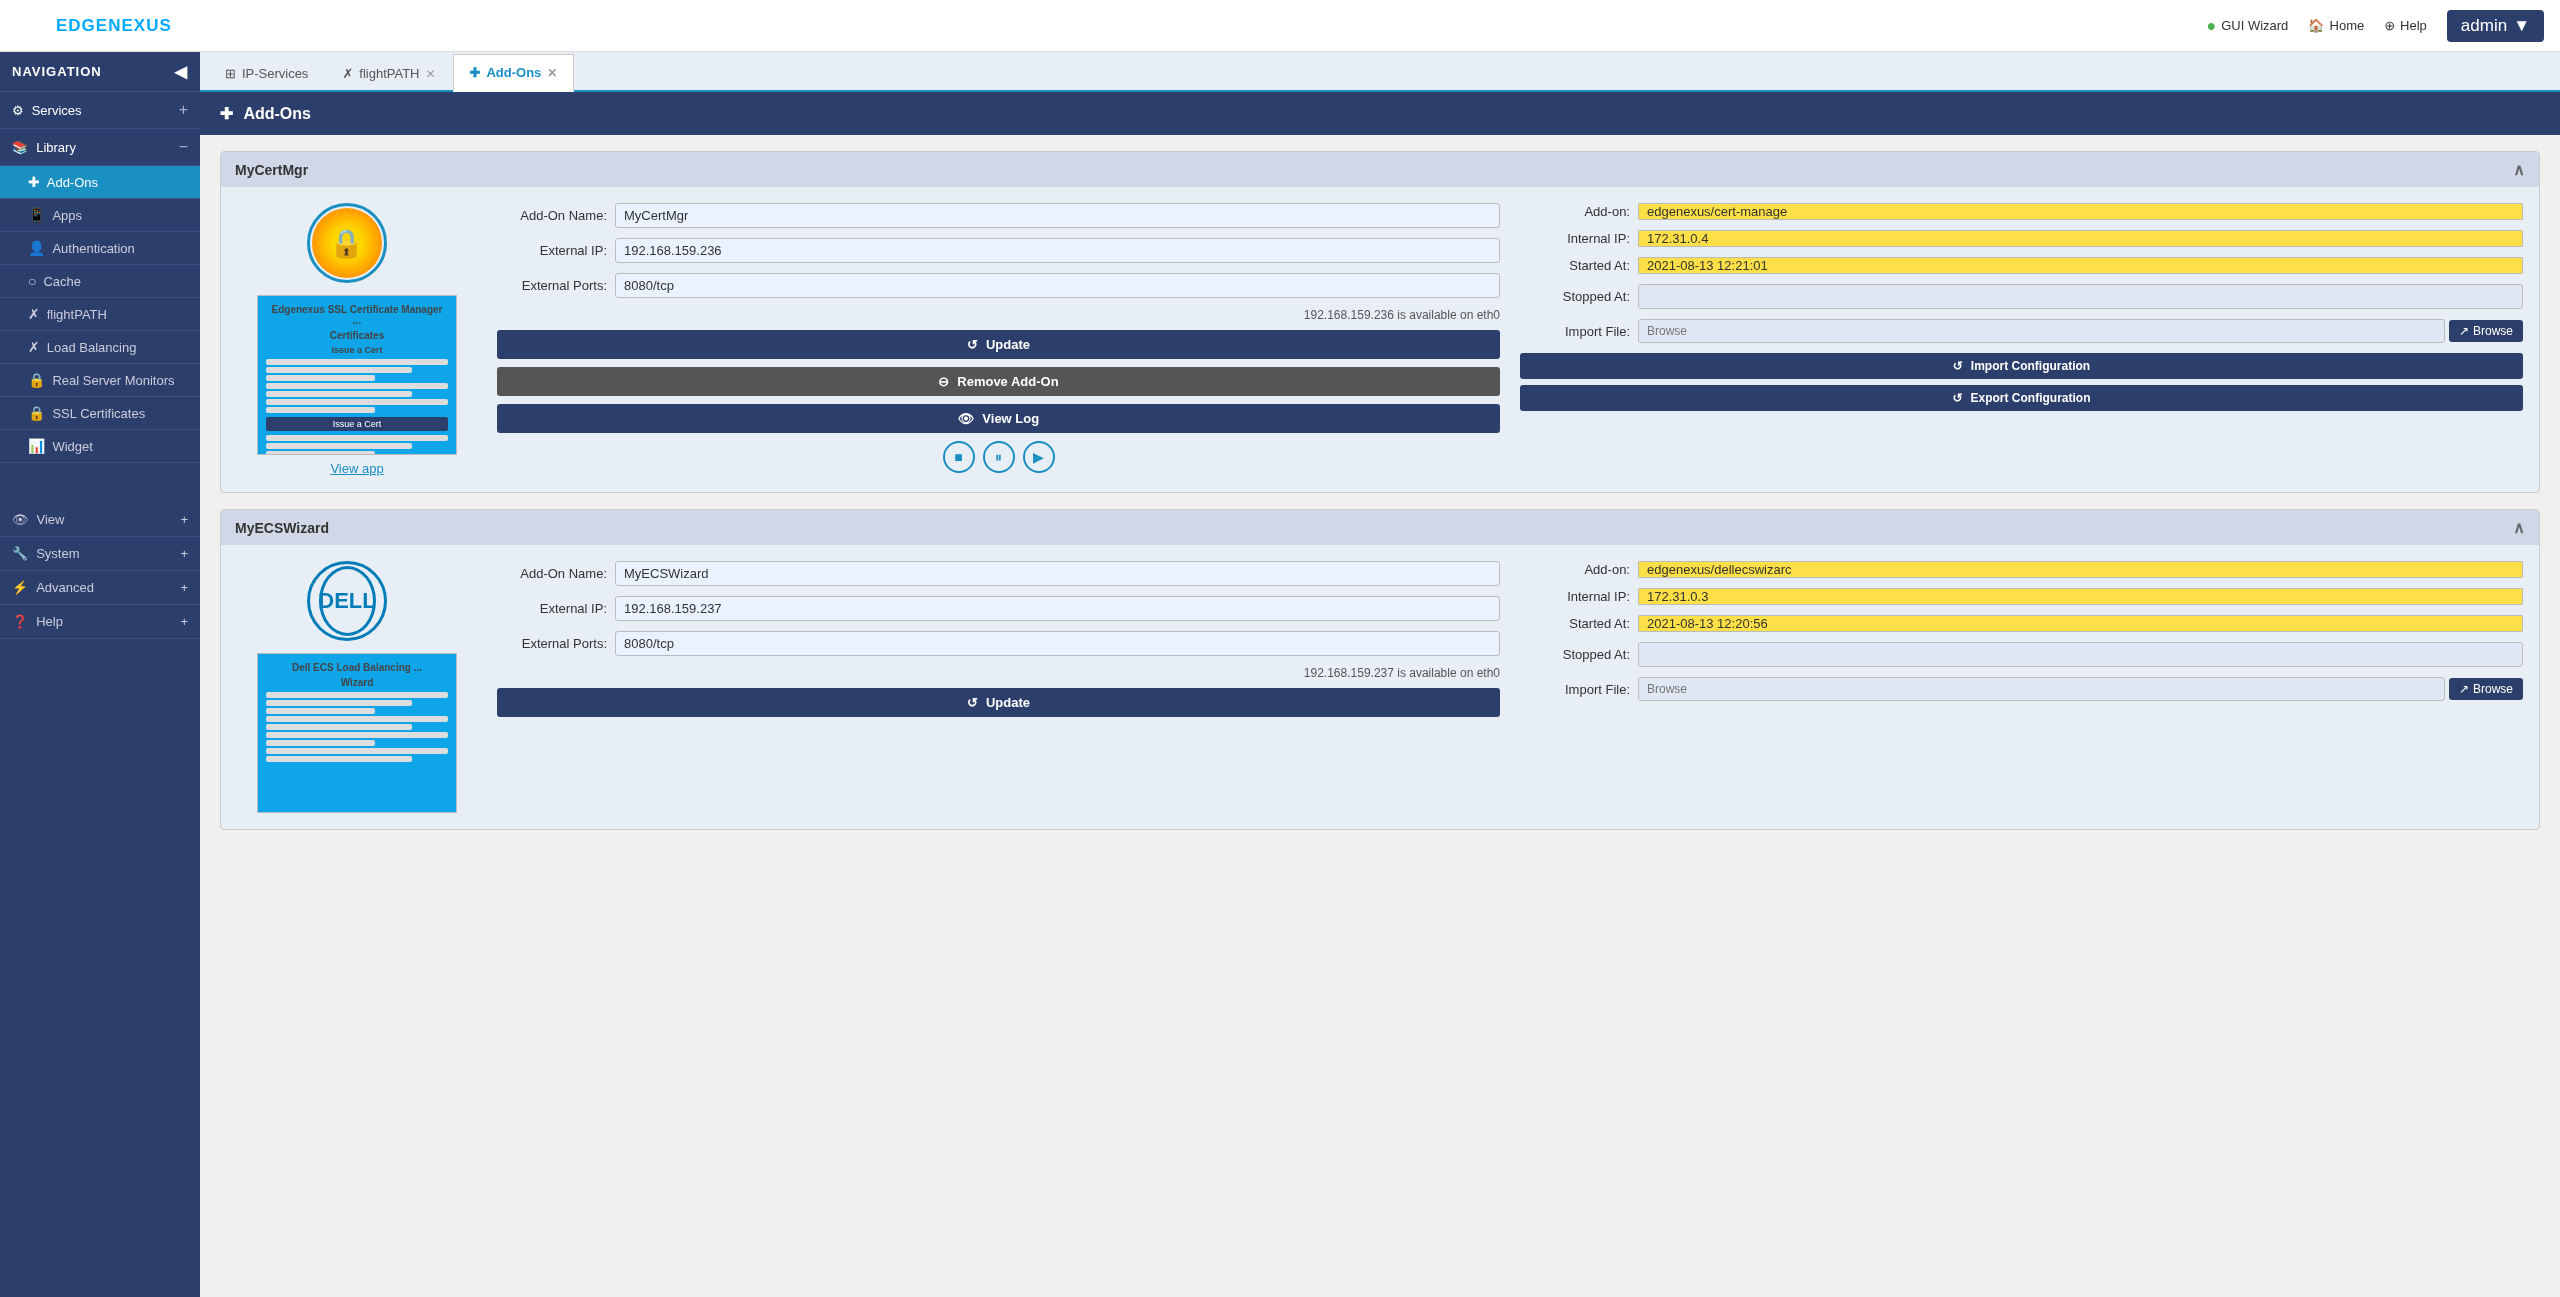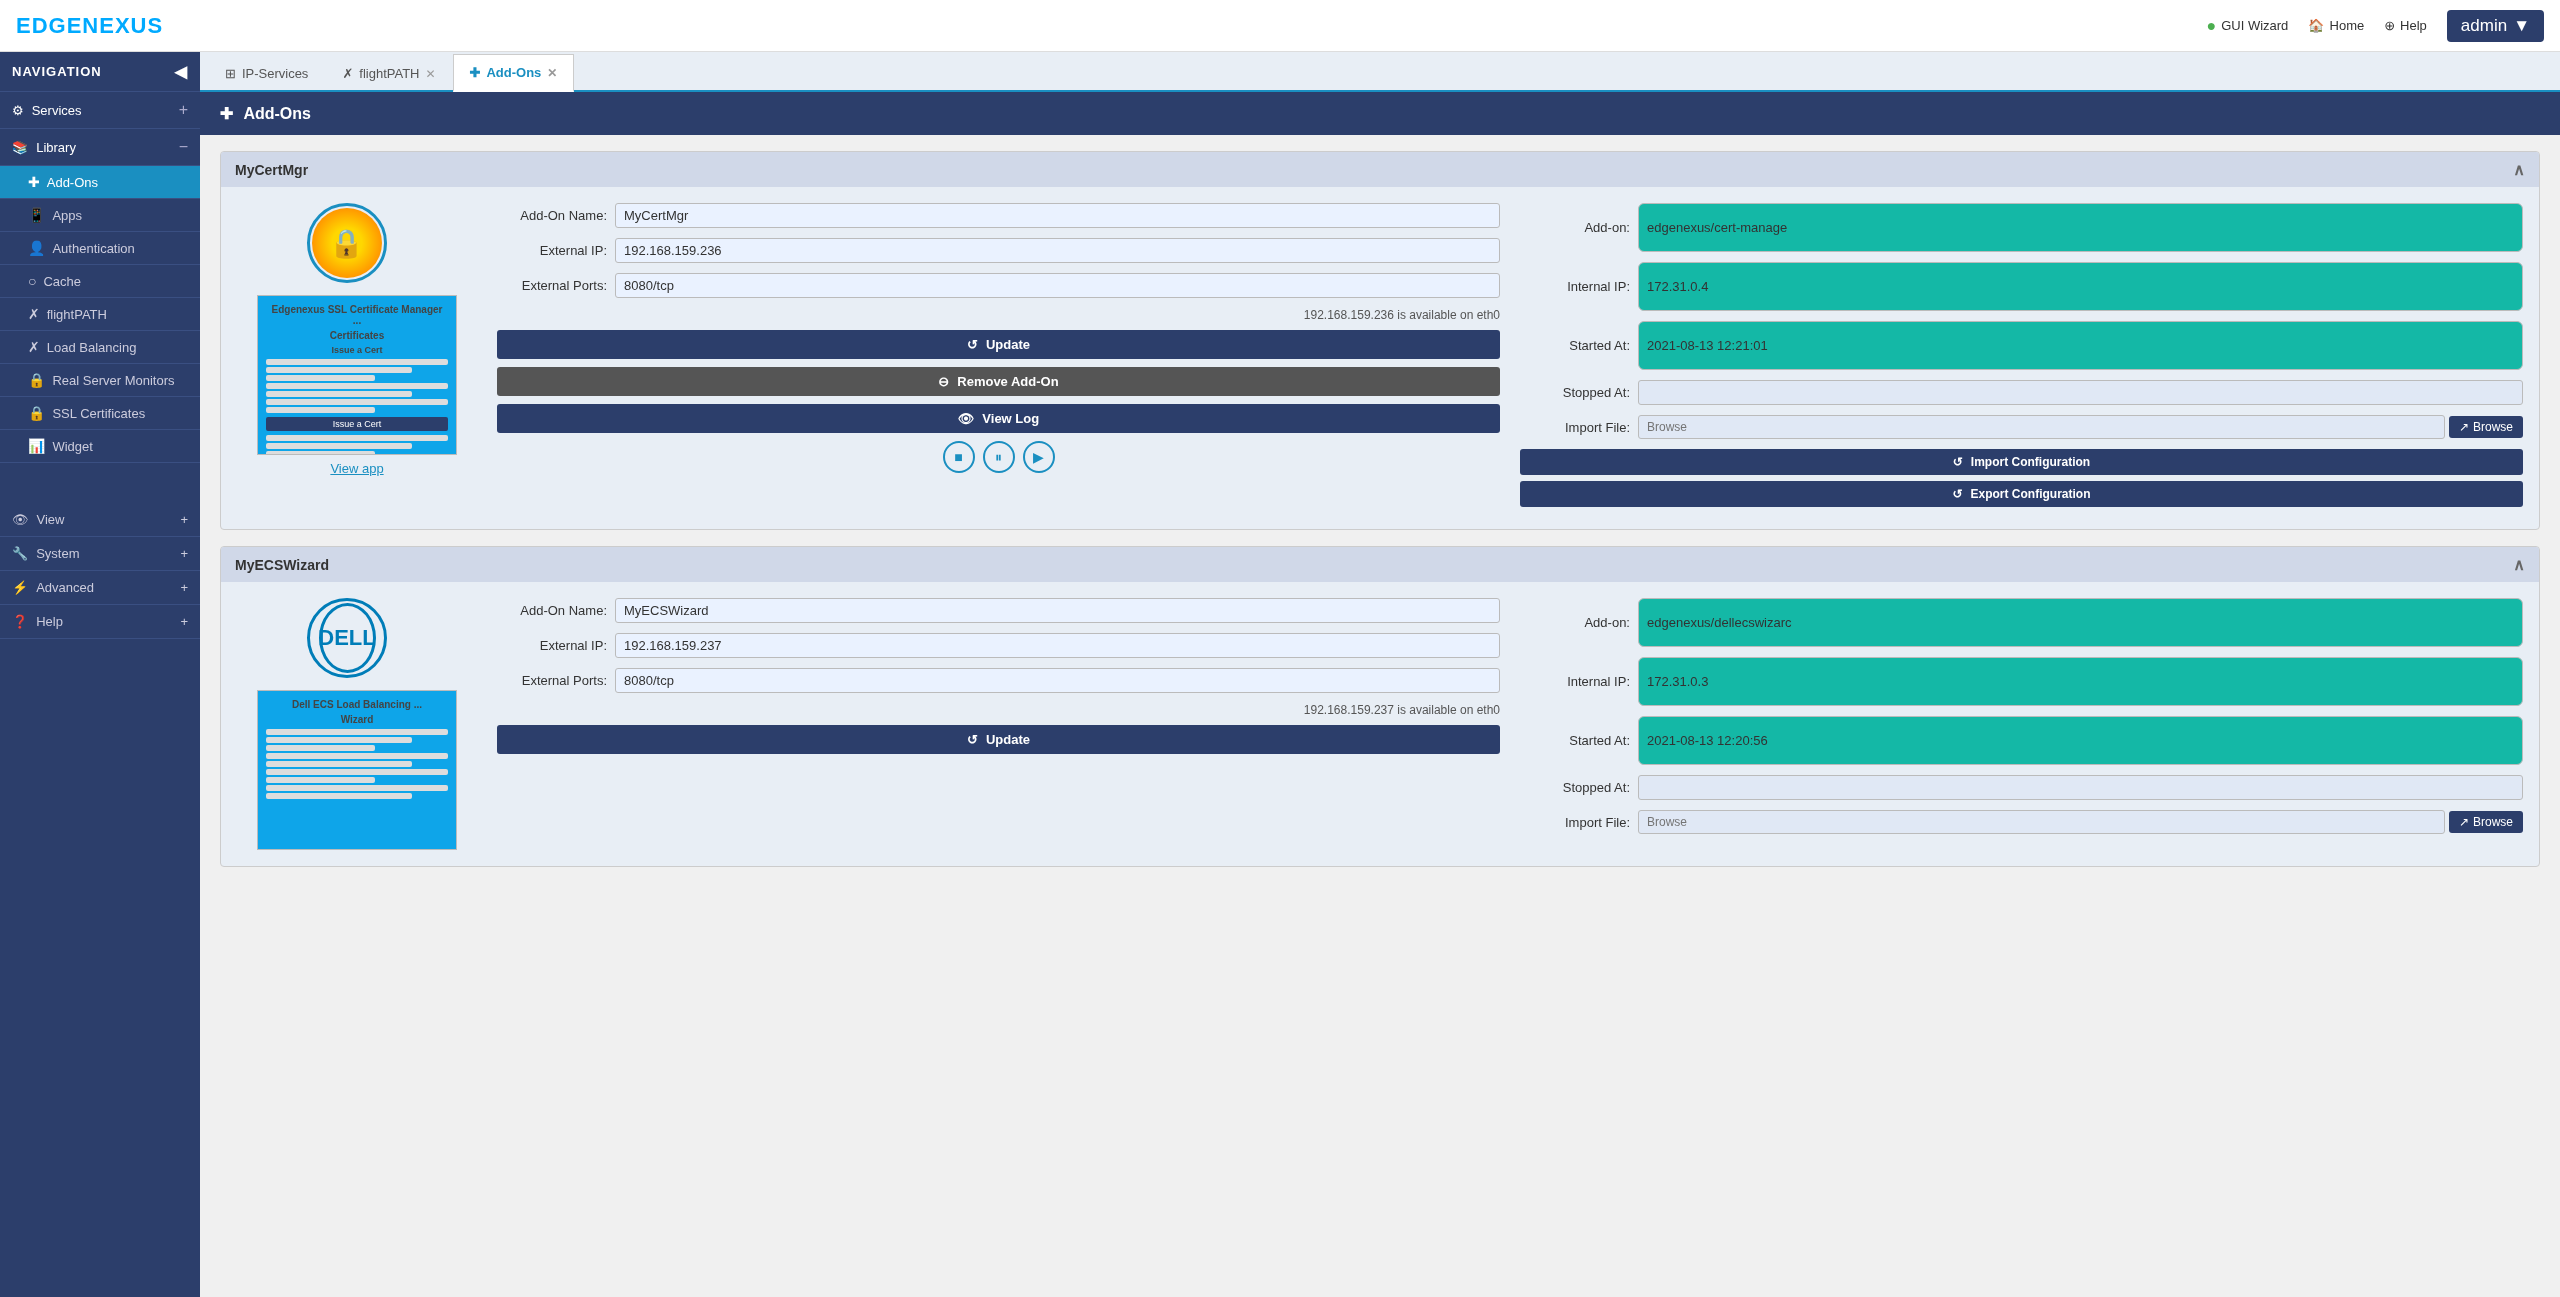--- a/index.html
+++ b/index.html
@@ -8,21 +8,21 @@
     
     .top-header {
       background: #fff;
       height: 52px;
       display: flex;
       align-items: center;
       justify-content: space-between;
       padding: 0 16px;
       border-bottom: 1px solid #ddd;
     }
-    .logo { font-size: 22px; font-weight: bold; color: #1a1a2e; letter-spacing: 1px; }
+    .logo { font-size: 17px; font-weight: bold; color: #1a1a2e; letter-spacing: 1px; margin-left: 40px; }
     .logo span { color: #00aaff; }
     .header-right { display: flex; align-items: center; gap: 20px; }
     .header-btn { display: flex; align-items: center; gap: 5px; cursor: pointer; color: #333; font-size: 13px; }
     .header-btn .icon { color: #4caf50; font-size: 16px; }
     .admin-btn {
       background: #2c3e6b;
       color: #fff;
       padding: 6px 14px;
       border-radius: 4px;
       cursor: pointer;
@@ -221,25 +221,25 @@
       flex: 1;
       padding: 4px 8px;
       border: 1px solid #bbb;
       border-radius: 3px;
       font-size: 13px;
       background: #eaf2ff;
       color: #333;
     }
     .form-input-readonly {
       flex: 1;
-      padding: 16px 8px;
+      padding: 0 8px;
       border: 1px solid #bbb;
-      border-radius: 6px;
-      font-size: 13px;
-      background: #14b8a6;
+      border-radius: 1px;
+      font-size: 13px;
+      background: #fde047;
       color: #333;
     }
     .info-text { font-size: 12px; color: #555; text-align: right; margin-bottom: 8px; padding-right: 0; }
 
     
     .btn {
       display: flex;
       align-items: center;
       justify-content: center;
       gap: 8px;

